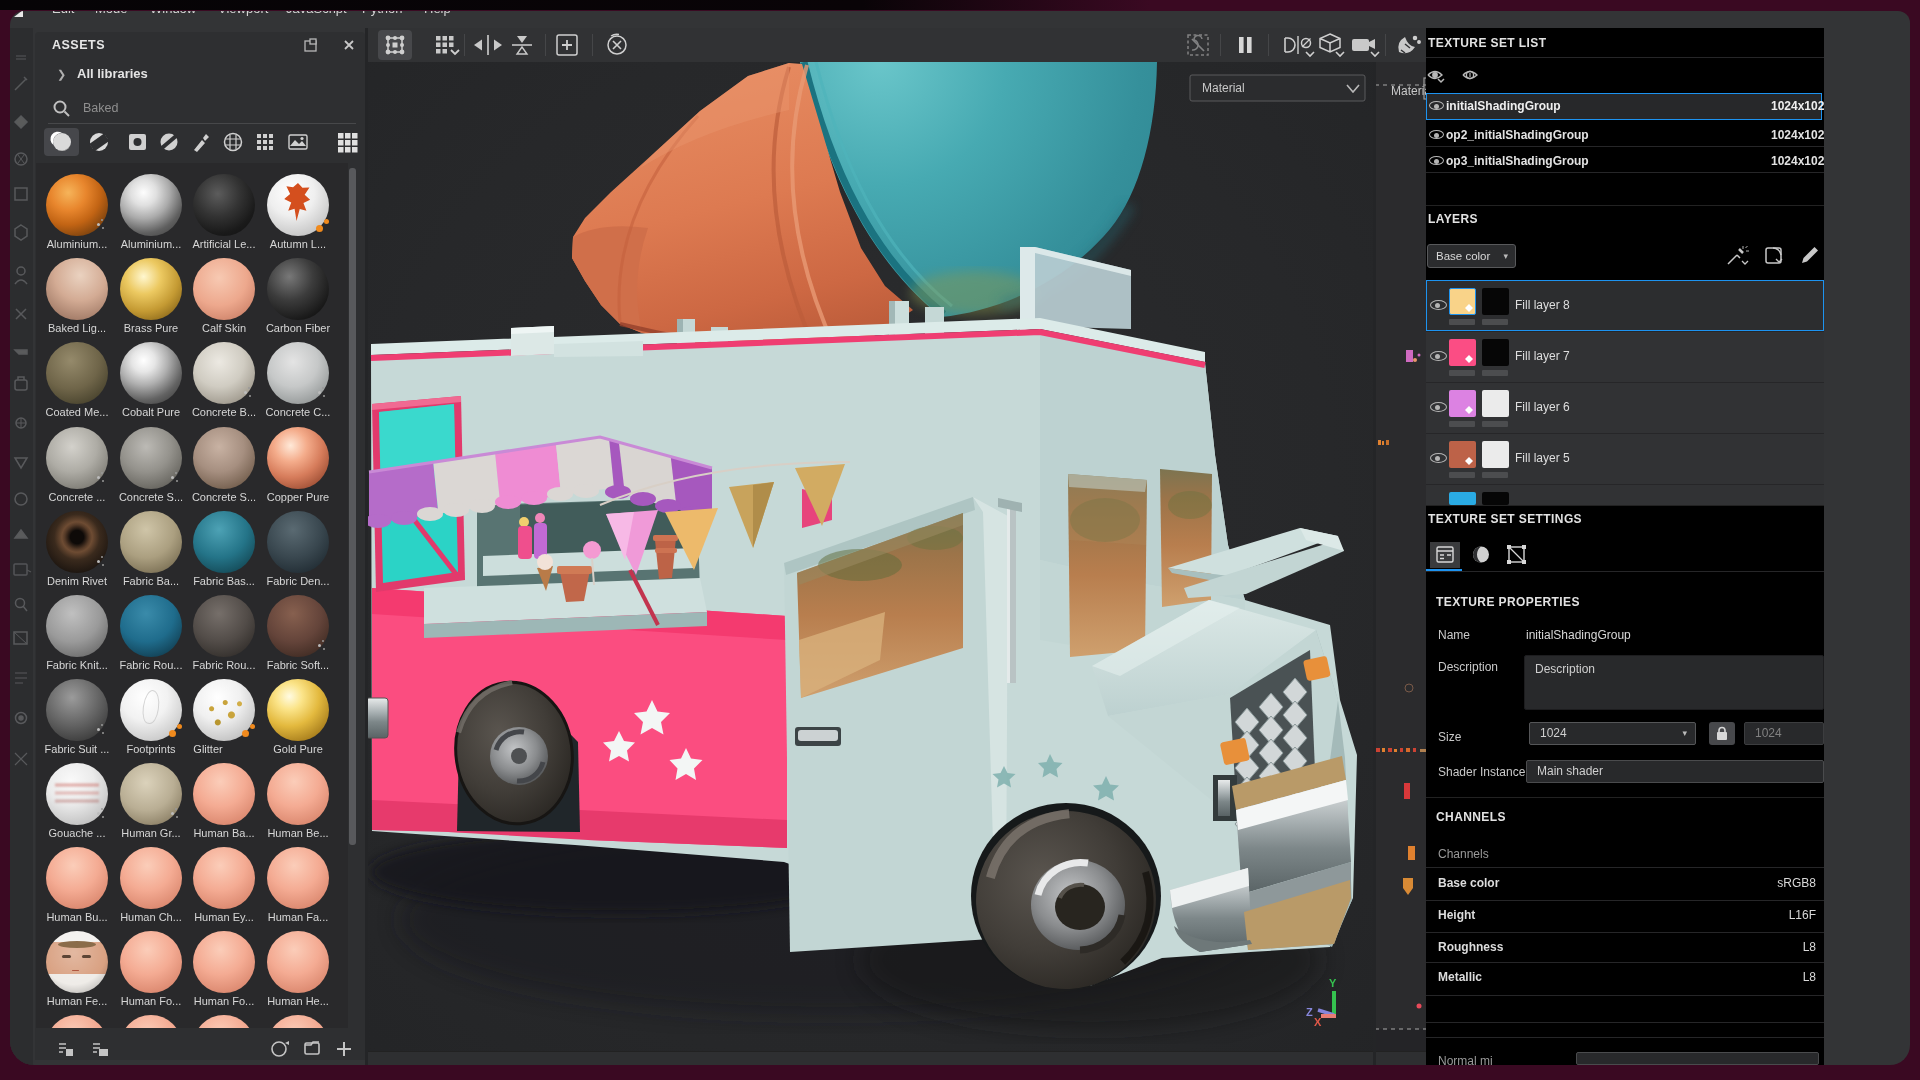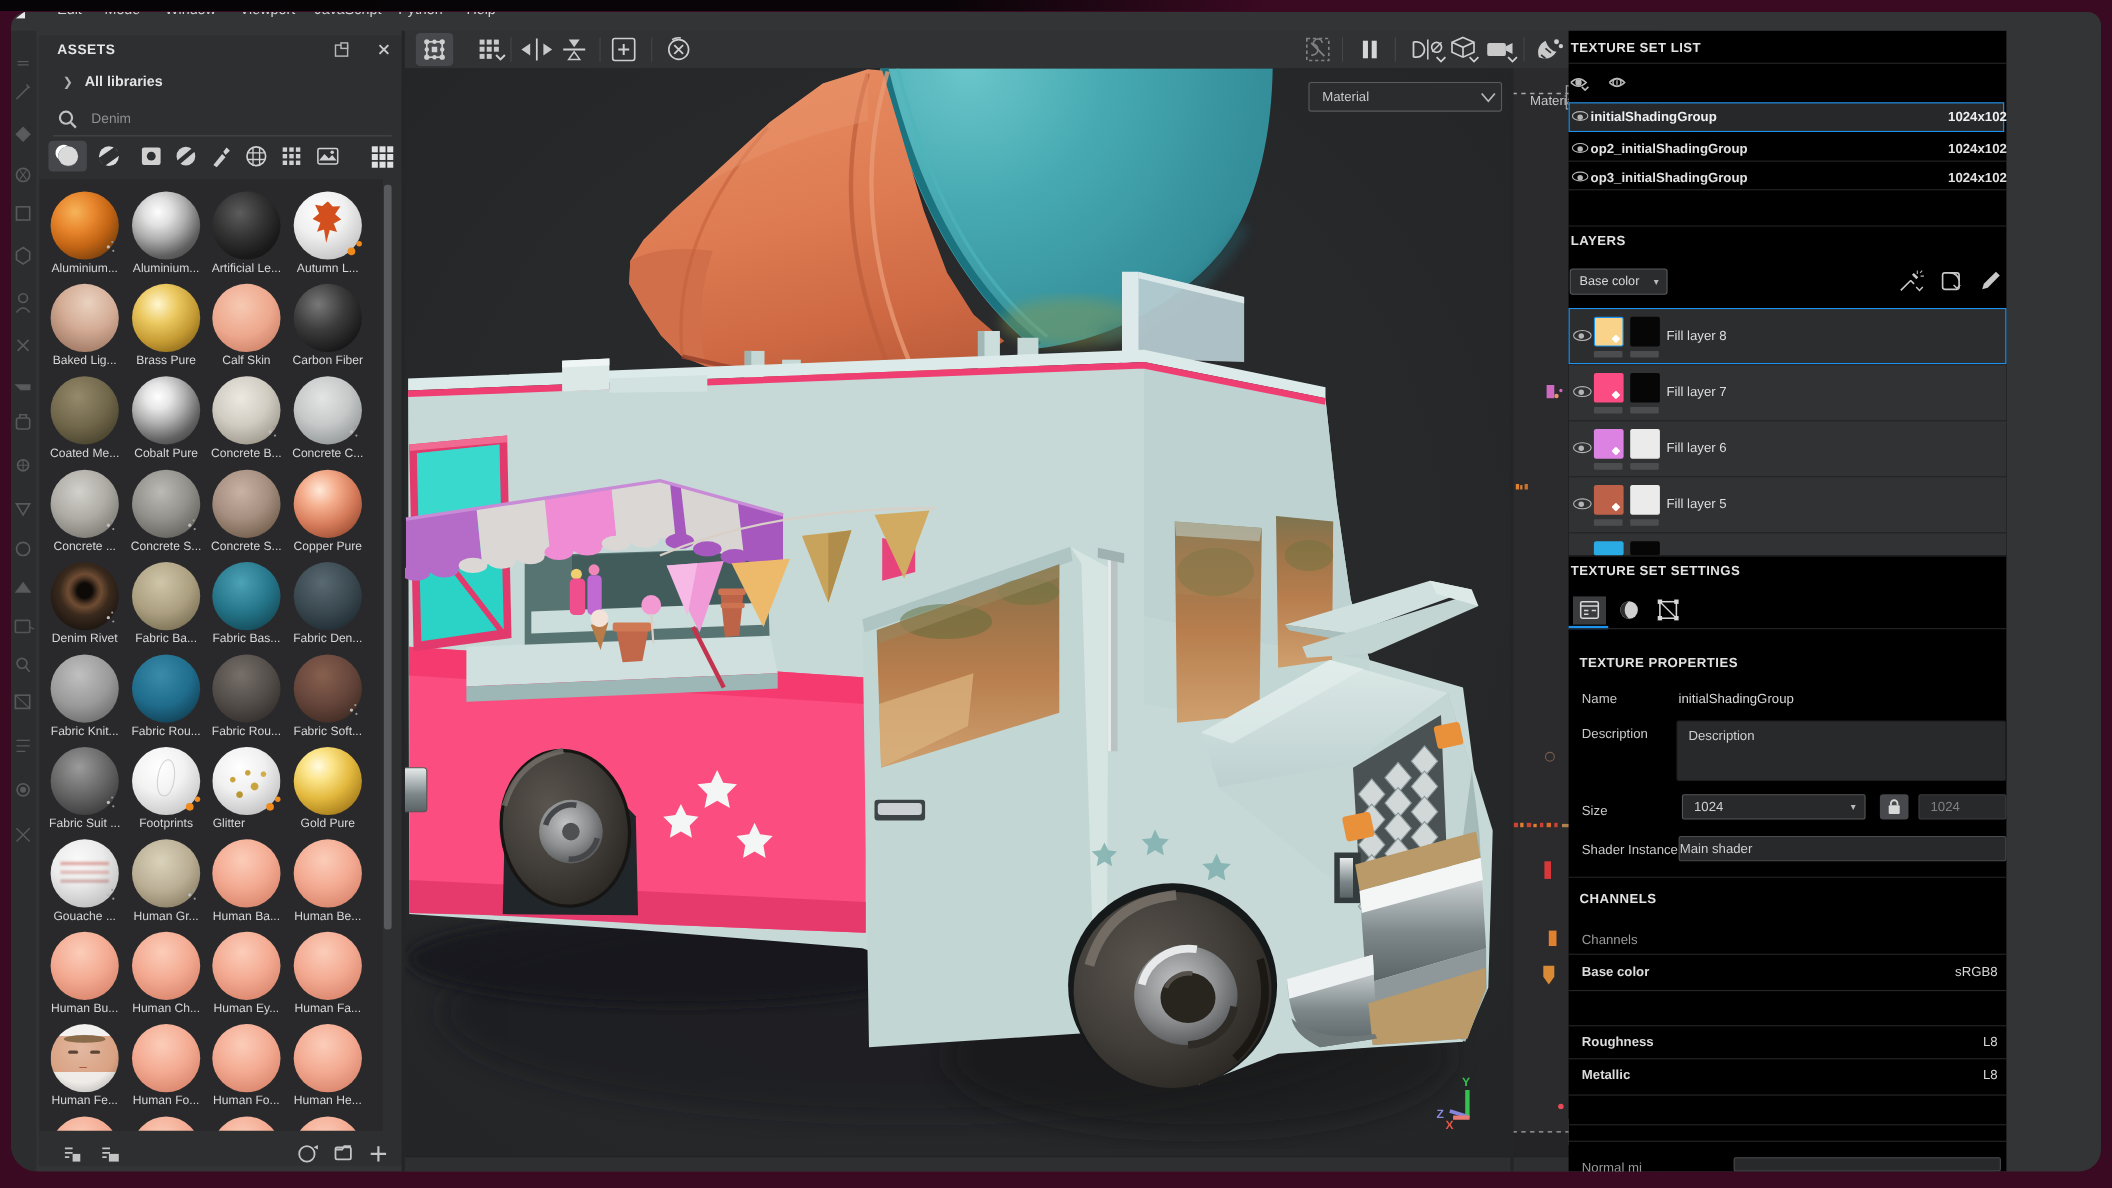--- a/index.html
+++ b/index.html
@@ -145,21 +145,21 @@
       <rect x="8" y="3" width="11" height="10" fill="none" stroke="#b8b8b8" stroke-width="1.3"></rect>
       <rect x="13" y="1" width="6" height="5" fill="#2e2f31" stroke="#b8b8b8" stroke-width="1.3"></rect>
       <path d="M48 3 L56 11 L52 7 L56 3 L48 11" stroke="#c8c8c8" stroke-width="1.8" fill="none"></path>
     </svg>
     <div class="abs" style="left:22px;top:36px;color:#b0b0b0;font-size:11px">❯</div>
     <div class="abs" style="left:42px;top:34px;font-size:13px;font-weight:bold;color:#e4e4e4">All libraries</div>
     <svg class="abs" style="left:16px;top:66px" width="22" height="22" viewBox="0 0 22 22">
       <circle cx="9" cy="9" r="5.5" fill="none" stroke="#c0c0c0" stroke-width="2"></circle>
       <path d="M13.5 13.5 L18 18" stroke="#c0c0c0" stroke-width="2"></path>
     </svg>
-    <div class="abs" style="left:48px;top:69px;font-size:12.5px;color:#8f8f8f">Denim</div>
+    <div class="abs" style="left:48px;top:69px;font-size:12.5px;color:#8f8f8f">Baked</div>
     <div class="abs" style="left:13px;top:91px;width:308px;height:1px;background:#47484a"></div>
     <div class="abs" style="left:9px;top:96px;width:35px;height:28px;background:#46474b;border-radius:4px"></div>
     <svg class="abs" style="left:9px;top:96px" width="316px" height="28" viewBox="0 0 316 28">
       <circle cx="18" cy="14" r="9" fill="#dadada"></circle>
           <path d="M18 5 A9 9 0 0 0 9.5 17 A7 7 0 0 1 18 5 Z" fill="#fff"></path>
           <path d="M26.5 17 A9 9 0 0 1 13 21.5 A10 10 0 0 0 26.5 17 Z" fill="#9a9a9a"></path>
       <circle cx="55" cy="14" r="9" fill="#dadada"></circle>
           <rect x="46" y="10" width="18" height="9" transform="rotate(-35 55 14)" fill="#2e2f31"></rect>
       <rect x="85" y="6" width="17" height="16" rx="2" fill="#d0d0d0"></rect>
           <circle cx="93.5" cy="14" r="4" fill="#2e2f31"></circle>
@@ -884,30 +884,34 @@
   <div class="ffield" style="left:98px;top:627px;width:300px;height:55px;padding:6px 0 0 10px">Description</div>
   <div class="flabel" style="top:702px">Size</div>
   <div class="ffield" style="left:103px;top:694px;width:167px;height:23px;line-height:21px;padding-left:10px;border-color:#555658">1024<span style="position:absolute;right:8px;font-size:9px;color:#bbb">▾</span></div>
   <div class="abs" style="left:283px;top:694px;width:26px;height:23px;background:#47484b;border-radius:3px"></div>
   <svg class="abs" style="left:289px;top:698px" width="14" height="15" viewBox="0 0 14 15">
           <rect x="2" y="6" width="10" height="8" rx="1" fill="#d8d8d8"></rect>
           <path d="M4 6 v-1.5 a3 3 0 0 1 6 0 V6" stroke="#d8d8d8" fill="none" stroke-width="1.6"></path>
         </svg>
   <div class="ffield" style="left:318px;top:694px;width:80px;height:23px;line-height:21px;padding-left:10px;color:#808080;border-color:#3c3d3f">1024</div>
   <div class="flabel" style="top:737px">Shader Instance</div>
-  <div class="ffield" style="left:100px;top:732px;width:298px;height:23px;line-height:21px;border-color:#4a4b4d">Main shader</div>
+  <div class="ffield" style="left:100px;top:732px;width:298px;height:23px;line-height:21px;padding-left:10px;border-color:#4a4b4d">Main shader</div>
   <div class="rowline" style="top:769px;background:#222"></div>
   <div class="panehdr abs" style="left:10px;top:782px">CHANNELS</div>
   <div class="abs dim" style="left:12px;top:819px;font-size:12px">Channels</div>
   <div class="rowline" style="top:839px"></div>
   <div class="chrow" style="top:839px">
           <div class="chlab">Base color</div>
           <div class="chval">sRGB8</div>
         </div>
   <div class="rowline" style="top:872px"></div>
+  <div class="chrow" style="top:871px">
+          <div class="chlab">Height</div>
+          <div class="chval">L16F</div>
+        </div>
   <div class="rowline" style="top:904px"></div>
   <div class="chrow" style="top:903px">
           <div class="chlab">Roughness</div>
           <div class="chval">L8</div>
         </div>
   <div class="rowline" style="top:934px"></div>
   <div class="chrow" style="top:933px">
           <div class="chlab">Metallic</div>
           <div class="chval">L8</div>
         </div>

